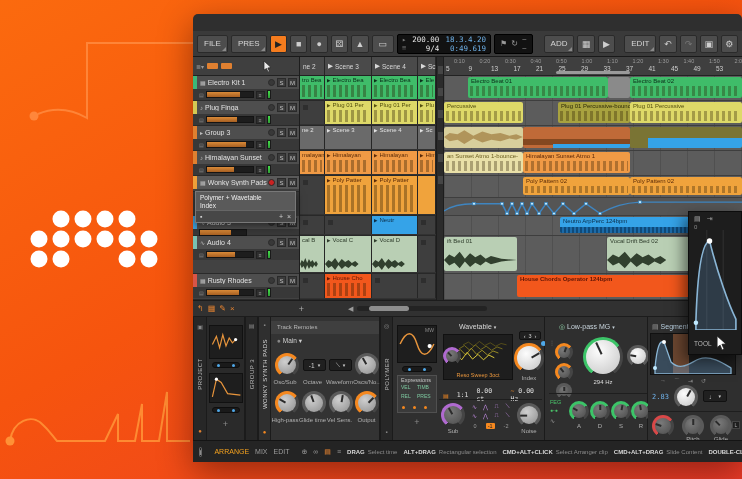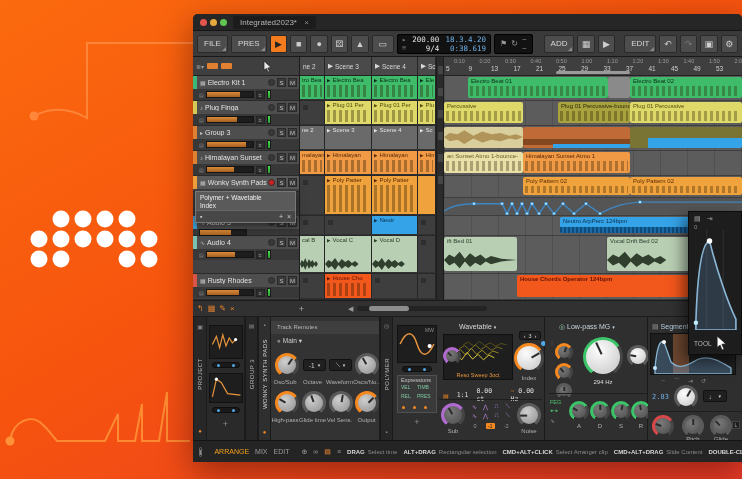--- a/index.html
+++ b/index.html
@@ -158,29 +158,20 @@
         <circle cx="121" cy="34" r="8.5"></circle>
       <circle cx="11" cy="54" r="8.5"></circle>
         <circle cx="33" cy="54" r="8.5"></circle>
         <circle cx="99" cy="54" r="8.5"></circle>
         <circle cx="121" cy="54" r="8.5"></circle>
     </g>
   </svg>
 
   <div class="win">
 
-    <div class="titlebar">
-      <span class="tdot" style="left:7px;background:#e4554e;"></span>
-      <span class="tdot" style="left:17px;background:#e6a93c;"></span>
-      <span class="tdot" style="left:27px;background:#61c554;"></span>
-      <span class="ttab" style="left:40px;">
-        <span>Integrated2023*</span>
-        <span class="x">×</span>
-      </span>
-    </div>
 
     <div class="toolbar">
       <div class="tbtn fold">
           <span>FILE</span>
         </div>
       <div class="tbtn fold">
           <span>PRES</span>
         </div>
       <div class="tbtn icon on">▶</div>
       <div class="tbtn icon">■</div>
@@ -189,21 +180,21 @@
       <div class="tbtn icon">▲</div>
       <div class="tbtn icon" style="width:26px">▭</div>
       <div class="tdisp">
         <div class="icol">▸<br>≡</div>
         <div class="col">
           <div class="w">200.00</div>
           <div class="w">9/4</div>
         </div>
         <div class="col">
           <div class="b">18.3.4.20</div>
-          <div class="b">0:38.619</div>
+          <div class="b">0:49.619</div>
         </div>
       </div>
       <div class="tloop">
         <span>⚑</span>
         <span>↻</span>
         <span>~<br>~</span>
       </div>
       <div class="tbtn fold" style="margin-left:8px">
           <span>ADD</span>
         </div>

